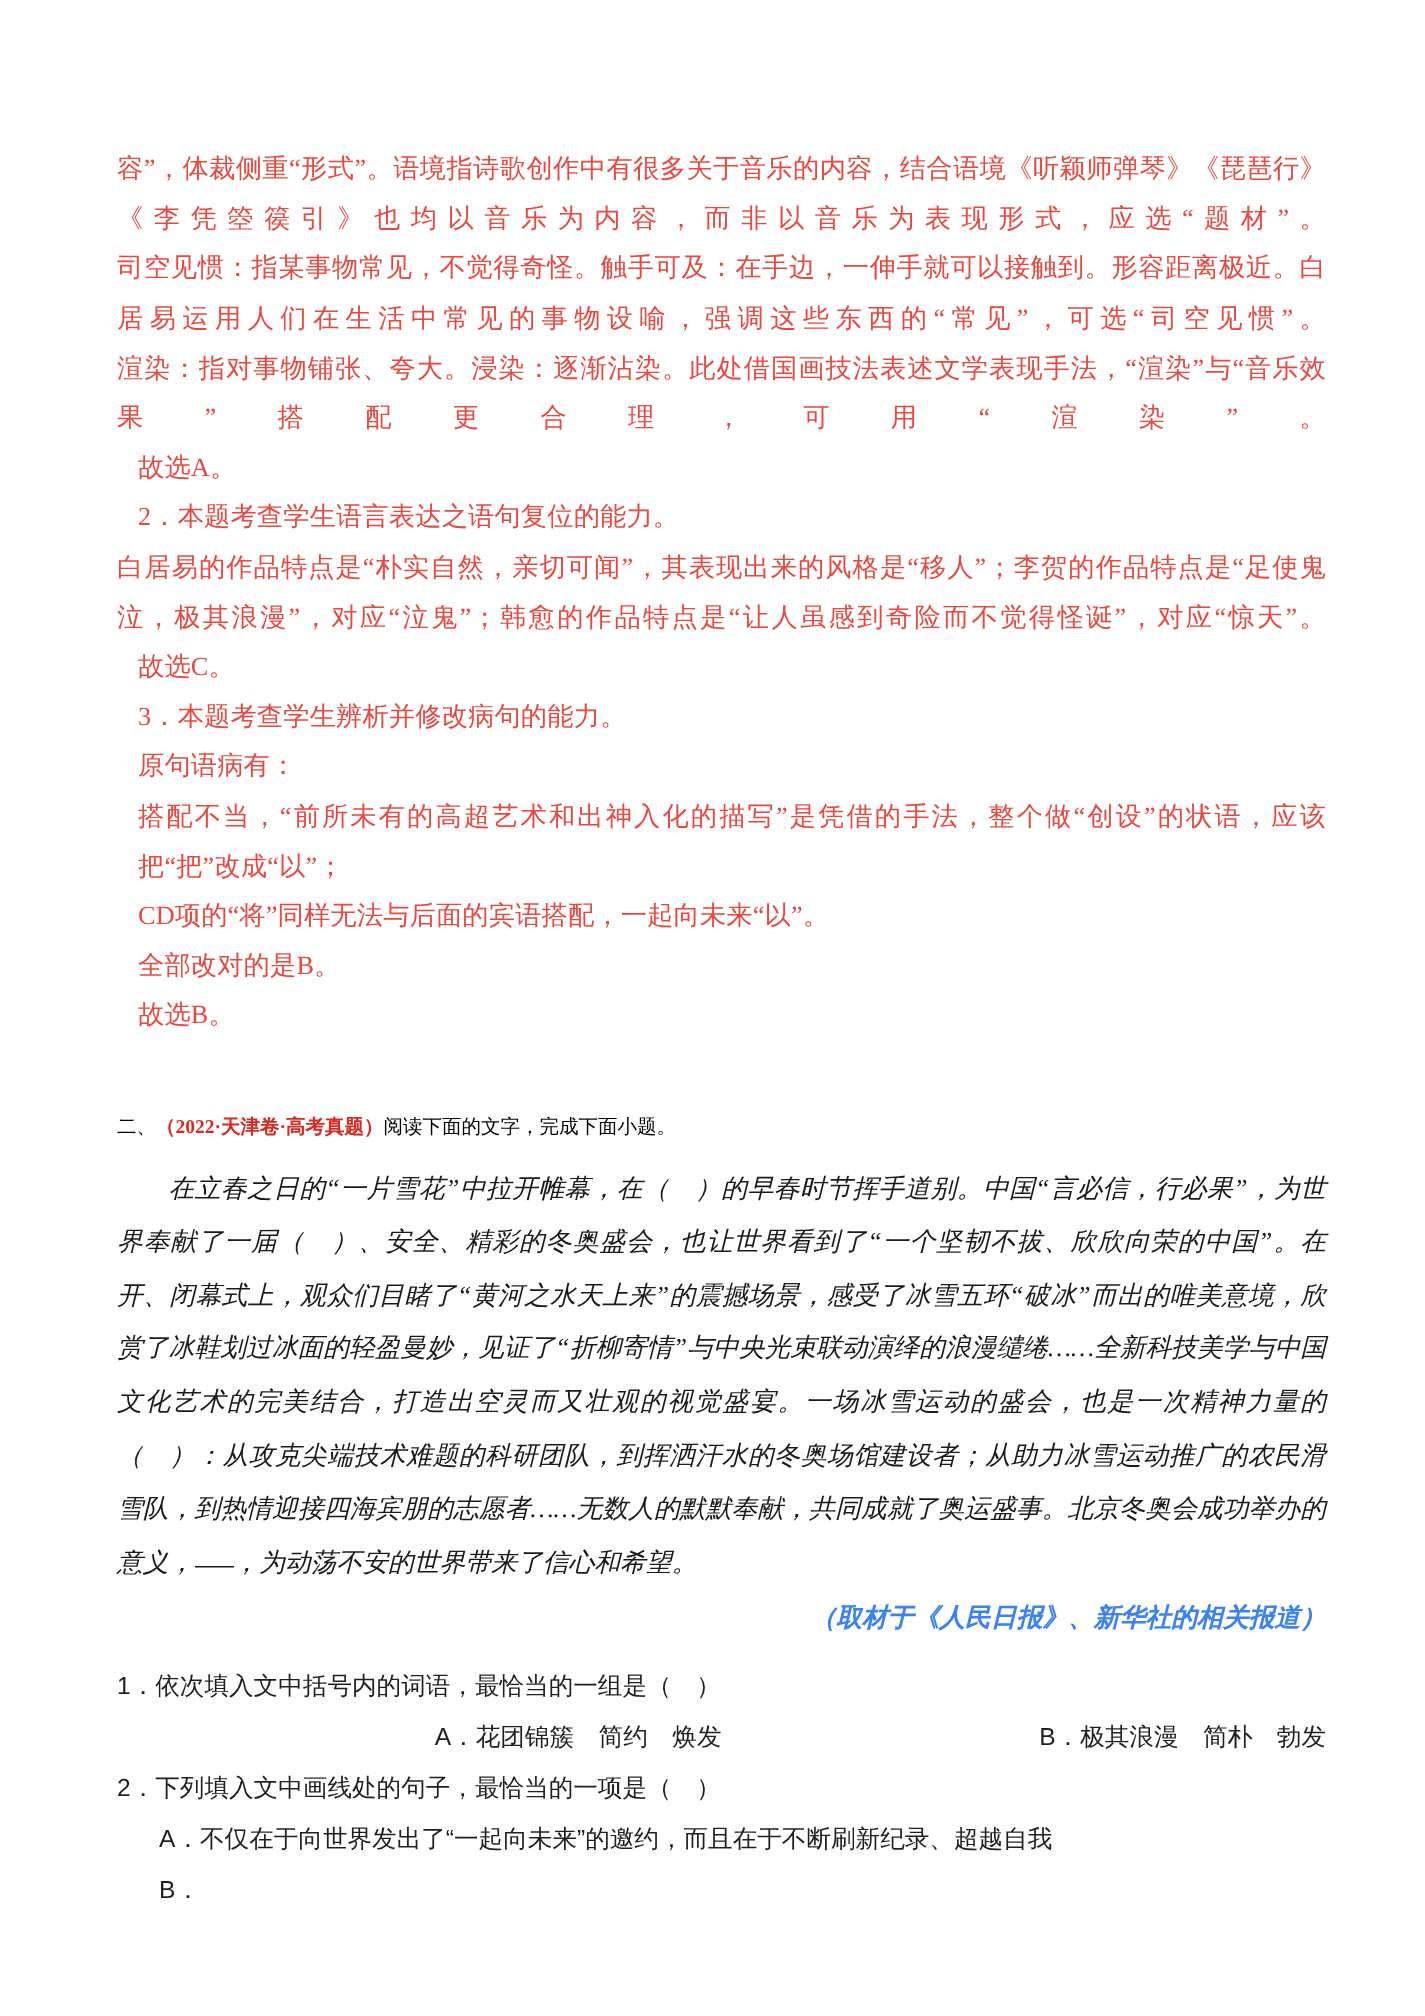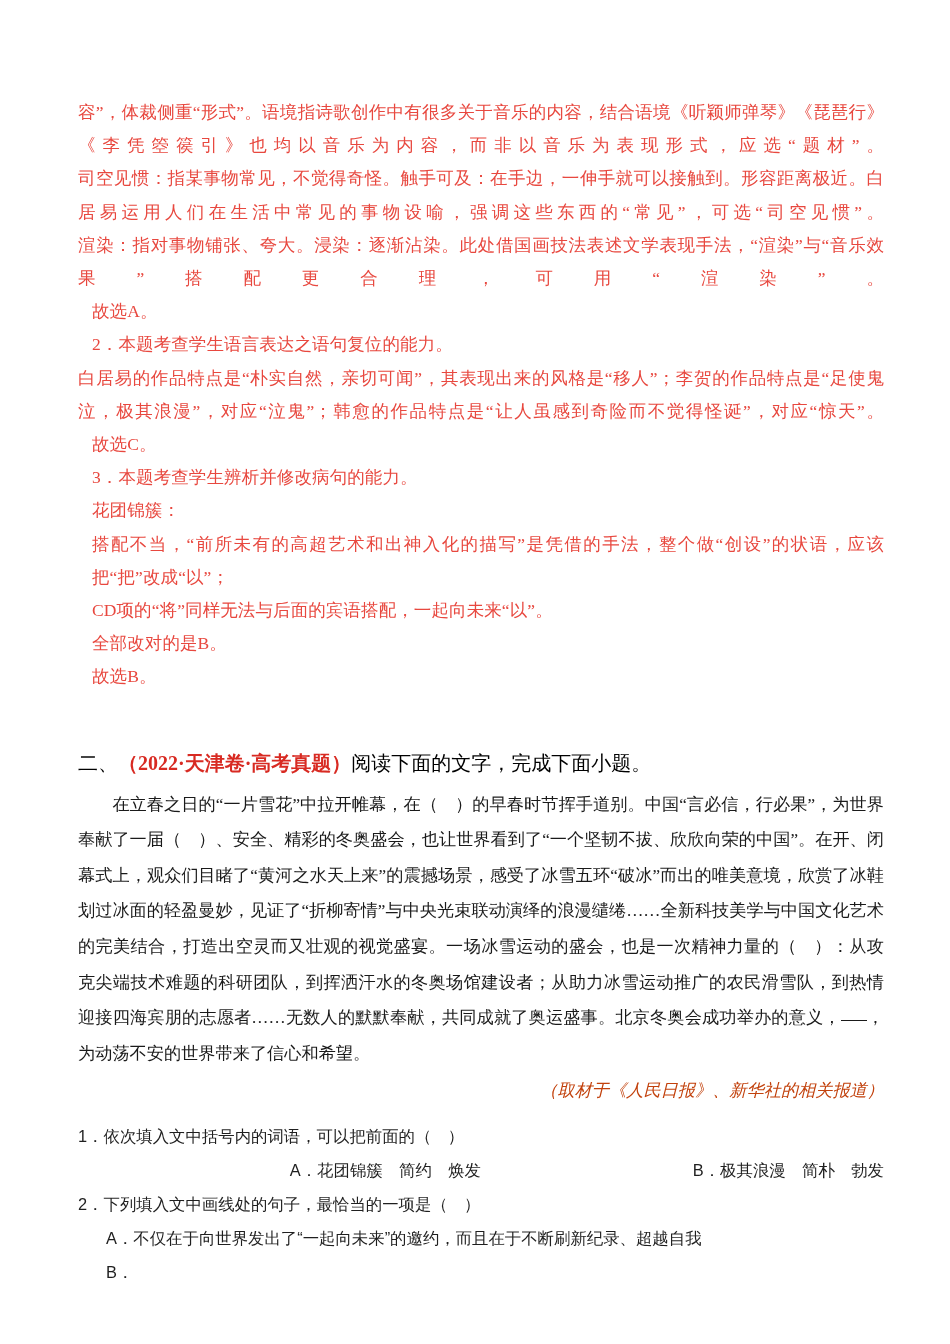--- a/index.html
+++ b/index.html
@@ -49,56 +49,58 @@
   .analysis p.fit {
     text-align-last: justify;
   }
   .analysis p.last {
     text-align-last: left;
     margin-left: 14px;
   }
 
   
   .sec-head {
-    margin-top: 52px;
-    font-size: 20px;
+    margin-top: 40px;
+    font-size: 13px;
     line-height: 34px;
     color: #000000;
     font-family: "Liberation Serif", "DejaVu Serif", serif;
   }
   .sec-head .src {
     color: #d82a22;
     font-weight: bold;
   }
 
   
   .passage {
     margin-top: 7px;
     font-size: 17.2px;
     line-height: 35.6px;
     color: #1a1a1a;
     font-family: "Liberation Serif", "DejaVu Serif", serif;
+    font-style: italic;
     text-align: justify;
     text-justify: inter-ideograph;
   }
   .passage p {
     margin: 0;
     padding: 0;
     text-indent: 2em;
     text-align: justify;
     text-align-last: left;
   }
   .source {
     margin-top: 2px;
     font-size: 17.2px;
     line-height: 35.6px;
-    color: #c2410c;
+    color: #3b82f6;
     font-style: italic;
     text-align: right;
     font-family: "Liberation Serif", "DejaVu Serif", serif;
+    font-weight: bold;
   }
 
   .blank-ul {
     border-bottom: 1.4px solid #1a1a1a;
     display: inline-block;
     width: 26px;
     vertical-align: 2px;
   }
 
   
@@ -145,41 +147,41 @@
 
     <div class="analysis">
       <p class="fit">容”，体裁侧重“形式”。语境指诗歌创作中有很多关于音乐的内容，结合语境《听颖师弹琴》《琵琶行》《李凭箜篌引》也均以音乐为内容，而非以音乐为表现形式，应选“题材”。</p>
       <p class="fit">司空见惯：指某事物常见，不觉得奇怪。触手可及：在手边，一伸手就可以接触到。形容距离极近。白居易运用人们在生活中常见的事物设喻，强调这些东西的“常见”，可选“司空见惯”。</p>
       <p class="fit">渲染：指对事物铺张、夸大。浸染：逐渐沾染。此处借国画技法表述文学表现手法，“渲染”与“音乐效果”搭配更合理，可用“渲染”。</p>
       <p class="last">故选A。</p>
       <p class="last">2．本题考查学生语言表达之语句复位的能力。</p>
       <p class="fit">白居易的作品特点是“朴实自然，亲切可闻”，其表现出来的风格是“移人”；李贺的作品特点是“足使鬼泣，极其浪漫”，对应“泣鬼”；韩愈的作品特点是“让人虽感到奇险而不觉得怪诞”，对应“惊天”。</p>
       <p class="last">故选C。</p>
       <p class="last">3．本题考查学生辨析并修改病句的能力。</p>
-      <p class="last">花团锦簇：</p>
+      <p class="last">原句语病有：</p>
       <p class="last">搭配不当，“前所未有的高超艺术和出神入化的描写”是凭借的手法，整个做“创设”的状语，应该把“把”改成“以”；</p>
       <p class="last">CD项的“将”同样无法与后面的宾语搭配，一起向未来“以”。</p>
       <p class="last">全部改对的是B。</p>
       <p class="last">故选B。</p>
     </div>
 
     <div class="sec-head">
       <span>二、</span><span class="src">（2022·天津卷·高考真题）</span><span>阅读下面的文字，完成下面小题。</span>
     </div>
 
     <div class="passage">
       <p><span>在立春之日的“一片雪花”中拉开帷幕，在（　）的早春时节挥手道别。中国“言必信，行必果”，为世界奉献了一届（　）、安全、精彩的冬奥盛会，也让世界看到了“一个坚韧不拔、欣欣向荣的中国”。在开、闭幕式上，观众们目睹了“黄河之水天上来”的震撼场景，感受了冰雪五环“破冰”而出的唯美意境，欣赏了冰鞋划过冰面的轻盈曼妙，见证了“折柳寄情”与中央光束联动演绎的浪漫缱绻……全新科技美学与中国文化艺术的完美结合，打造出空灵而又壮观的视觉盛宴。一场冰雪运动的盛会，也是一次精神力量的（　）：从攻克尖端技术难题的科研团队，到挥洒汗水的冬奥场馆建设者；从助力冰雪运动推广的农民滑雪队，到热情迎接四海宾朋的志愿者……无数人的默默奉献，共同成就了奥运盛事。北京冬奥会成功举办的意义，</span><span class="blank-ul"></span><span>，为动荡不安的世界带来了信心和希望。</span></p>
     </div>
 
     <div class="source">（取材于《人民日报》、新华社的相关报道）</div>
 
     <div class="questions">
 
       <div>
-        <p class="q-stem"><span class="q-num">1．</span><span>依次填入文中括号内的词语，可以把前面的（　）</span></p>
+        <p class="q-stem"><span class="q-num">1．</span><span>依次填入文中括号内的词语，最恰当的一组是（　）</span></p>
 
         <div class="opt-row">
           <div class="opt-col"><span class="opt-label">A．</span><span>花团锦簇　简约　焕发</span></div>
           <div class="opt-col"><span class="opt-label">B．</span><span>极其浪漫　简朴　勃发</span></div>
         </div>
 
       </div>
 
       <div>
         <p class="q-stem"><span class="q-num">2．</span><span>下列填入文中画线处的句子，最恰当的一项是（　）</span></p>

